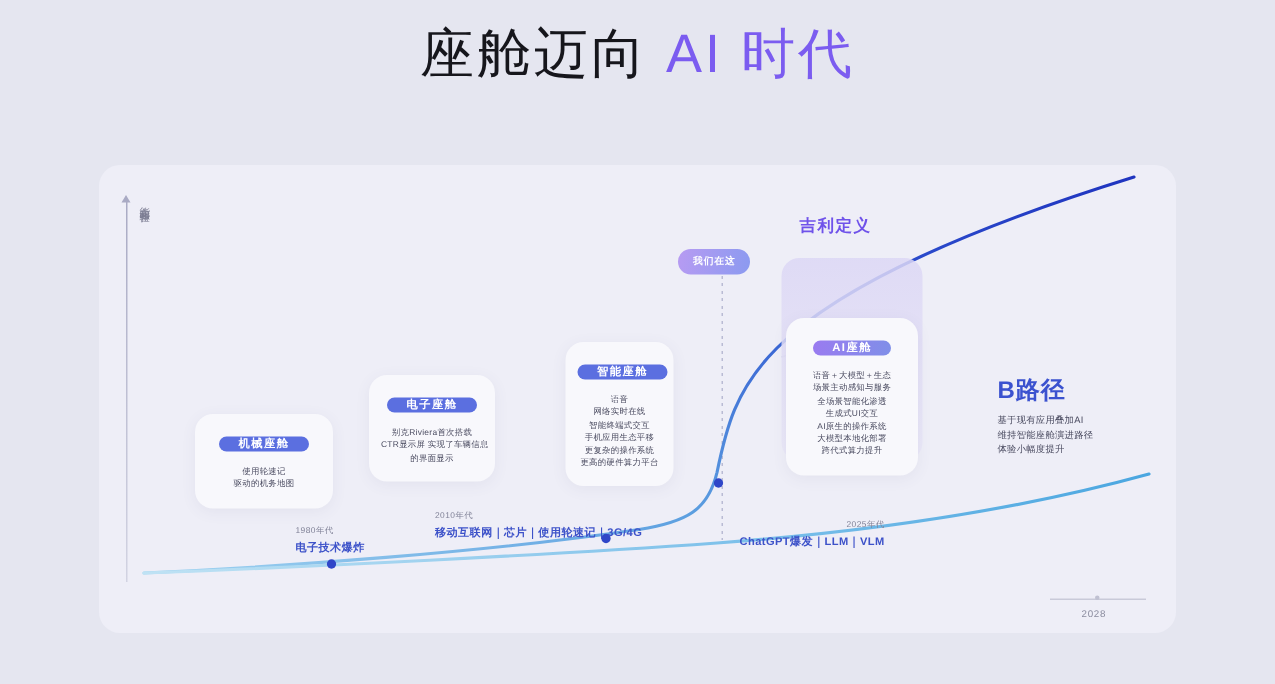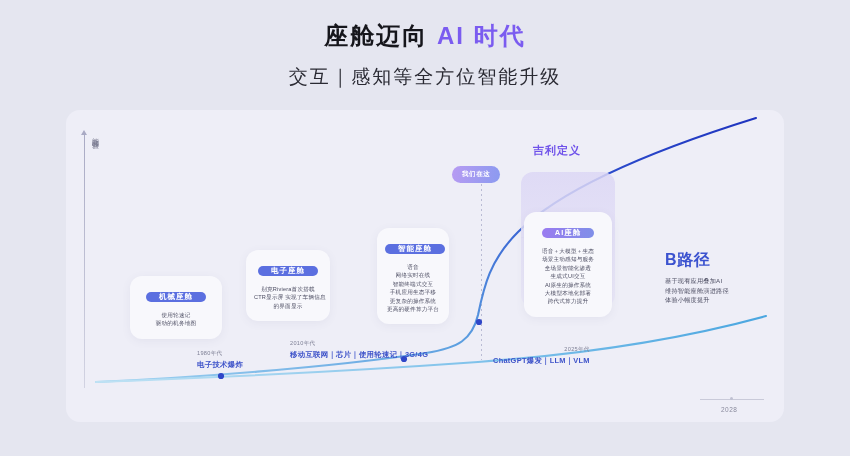--- a/index.html
+++ b/index.html
@@ -8,22 +8,22 @@
     background:#e5e6f0;
     font-family:"Liberation Sans","DejaVu Sans",sans-serif;
     overflow:hidden;
     position:relative;
   }
   .header{
     position:absolute;left:0;top:0;width:850px;text-align:center;
   }
   .title{
     margin-top:16px;
-    font-size:24px;
-    font-weight:700;
+    font-size:36px;
+    font-weight:400;
     letter-spacing:2px;
     color:#16161c;
     line-height:40px;
   }
   .title .ai{
     color:#7b5cf0;
   }
   .subtitle{
     margin-top:8px;
     font-size:19px;
@@ -160,21 +160,20 @@
   svg.curves{position:absolute;left:66px;top:110px;width:718px;height:312px;z-index:1;}
 </style>
 </head>
 <body>
 
 <div class="header">
   <div class="title">
     <span>座舱迈向</span>
     <span class="ai">AI 时代</span>
   </div>
-  <div class="subtitle">交互｜感知等全方位智能升级</div>
 </div>
 
 <div class="panel"></div>
 
 <div class="yaxis"></div>
 <div class="yaxis-arrow"></div>
 <div class="ylabel">能力和体验</div>
 
 <svg class="curves" viewBox="0 0 718 312" preserveAspectRatio="none">
   <defs>

